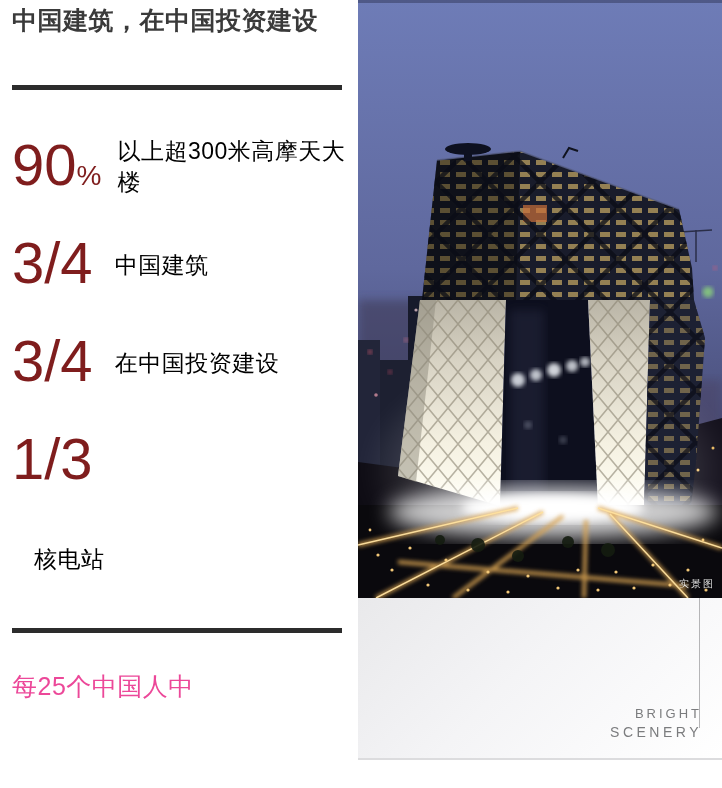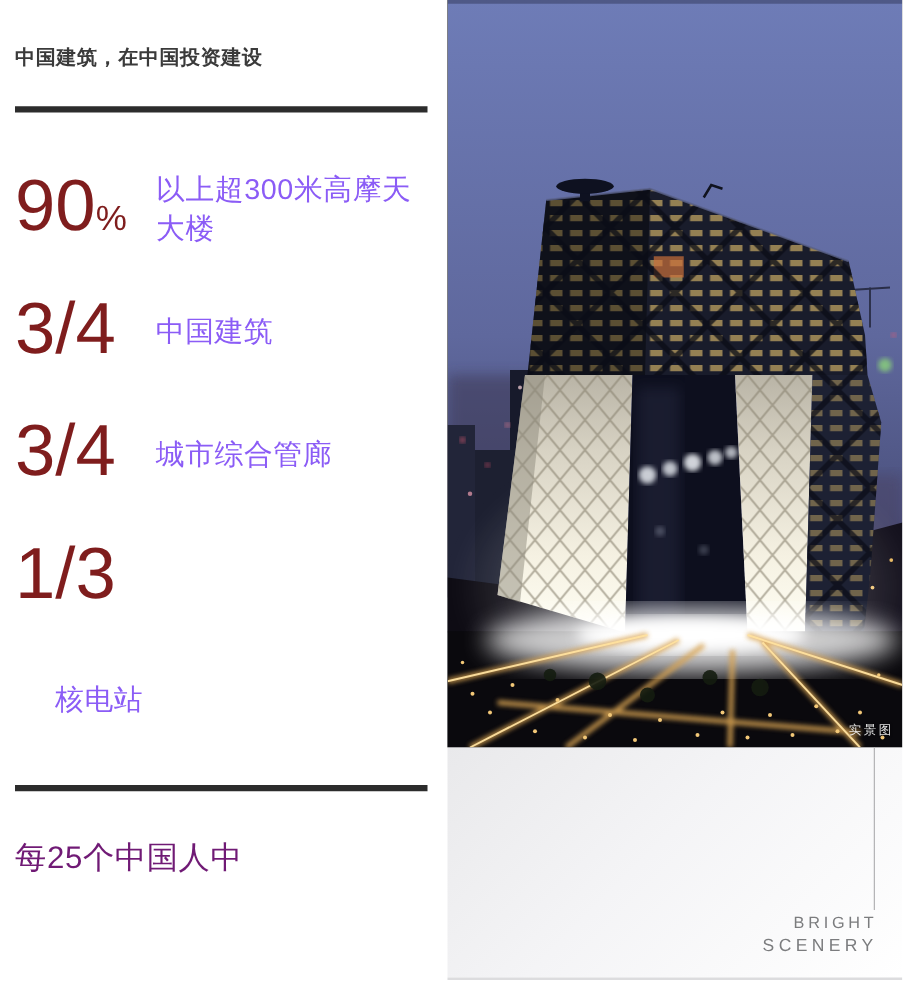--- a/index.html
+++ b/index.html
@@ -3,49 +3,49 @@
 <meta charset="utf-8">
 <style>
   html,body{margin:0;padding:0;background:#ffffff;}
   .page{
     position:relative;width:722px;height:788px;overflow:hidden;background:#ffffff;
     font-family:"Liberation Sans","DejaVu Sans",sans-serif;
   }
   
   .left-col{position:absolute;left:0;top:0;width:358px;height:788px;background:#fff;}
   .title{
-    position:absolute;left:12px;top:36px;width:340px;
-    font-size:16px;font-weight:700;color:#3a3a3a;letter-spacing:0.5px;
+    position:absolute;left:12px;top:4px;width:340px;
+    font-size:25px;font-weight:700;color:#3a3a3a;letter-spacing:0.5px;
   }
   .divider{position:absolute;left:12px;width:330px;height:5px;background:#2c2c2c;}
   .divider.top{top:85px;}
   .divider.bottom{top:628px;}
   .stats{position:absolute;left:12px;top:116px;width:340px;}
   .stat-row{display:flex;align-items:center;height:98px;}
   .stat-number{
     font-size:58px;color:#7f1d1d;line-height:1;font-weight:400;
     min-width:78px;white-space:nowrap;
   }
   .stat-suffix{font-size:28px;letter-spacing:0;}
-  .stat-label{font-size:23px;color:#8b5cf6;margin-left:32px;padding-top:4px;letter-spacing:0.5px;}
+  .stat-label{font-size:23px;color:#000000;margin-left:22px;padding-top:4px;letter-spacing:0.5px;}
   .footer-text{
     position:absolute;left:12px;top:664px;width:346px;
-    font-size:25px;line-height:44px;color:#701a75;font-weight:500;letter-spacing:0.5px;
+    font-size:25px;line-height:44px;color:#ec4899;font-weight:500;letter-spacing:0.5px;
   }
   
-  .photo-panel{position:absolute;left:358px;top:0;width:364px;height:598px;overflow:hidden;background:#000000;}
+  .photo-panel{position:absolute;left:358px;top:0;width:364px;height:598px;overflow:hidden;background:#a21caf;}
   .photo-panel svg{display:block;}
   .watermark{
     position:absolute;right:7px;bottom:7px;
     font-size:10px;color:rgba(255,255,255,0.88);letter-spacing:2px;
     text-shadow:0 0 2px rgba(0,0,0,0.8);
   }
   
   .caption-panel{
-    position:absolute;left:358px;top:598px;width:364px;height:186px;
+    position:absolute;left:358px;top:598px;width:364px;height:162px;
     background:linear-gradient(135deg,#e9e9eb 0%,#f4f4f6 45%,#ffffff 100%);
     border-bottom:2px solid #dcdcde;box-sizing:border-box;
   }
   .caption-vline{position:absolute;right:22px;top:0;width:1px;height:130px;background:#b5b5b7;}
   .caption-text{position:absolute;right:20px;bottom:16px;text-align:right;color:#7b7c7e;}
   .caption-line1{font-size:13px;letter-spacing:3px;line-height:16px;}
   .caption-line2{font-size:14px;letter-spacing:3.5px;line-height:20px;}
 </style>
 </head>
 <body>
@@ -60,21 +60,21 @@
       <div class="stat-row">
         <span class="stat-number"><span>90</span><span class="stat-suffix">%</span></span>
         <span class="stat-label">以上超300米高摩天大楼</span>
       </div>
       <div class="stat-row">
         <span class="stat-number"><span>3/4</span><span class="stat-suffix"></span></span>
         <span class="stat-label">中国建筑</span>
       </div>
       <div class="stat-row">
         <span class="stat-number"><span>3/4</span><span class="stat-suffix"></span></span>
-        <span class="stat-label">城市综合管廊</span>
+        <span class="stat-label">在中国投资建设</span>
       </div>
       <div class="stat-row">
         <span class="stat-number"><span>1/3</span><span class="stat-suffix"></span></span>
       </div>
       <div class="stat-row">
         <span class="stat-label">核电站</span>
       </div>
     </div>
 
     <div class="divider bottom"></div>

